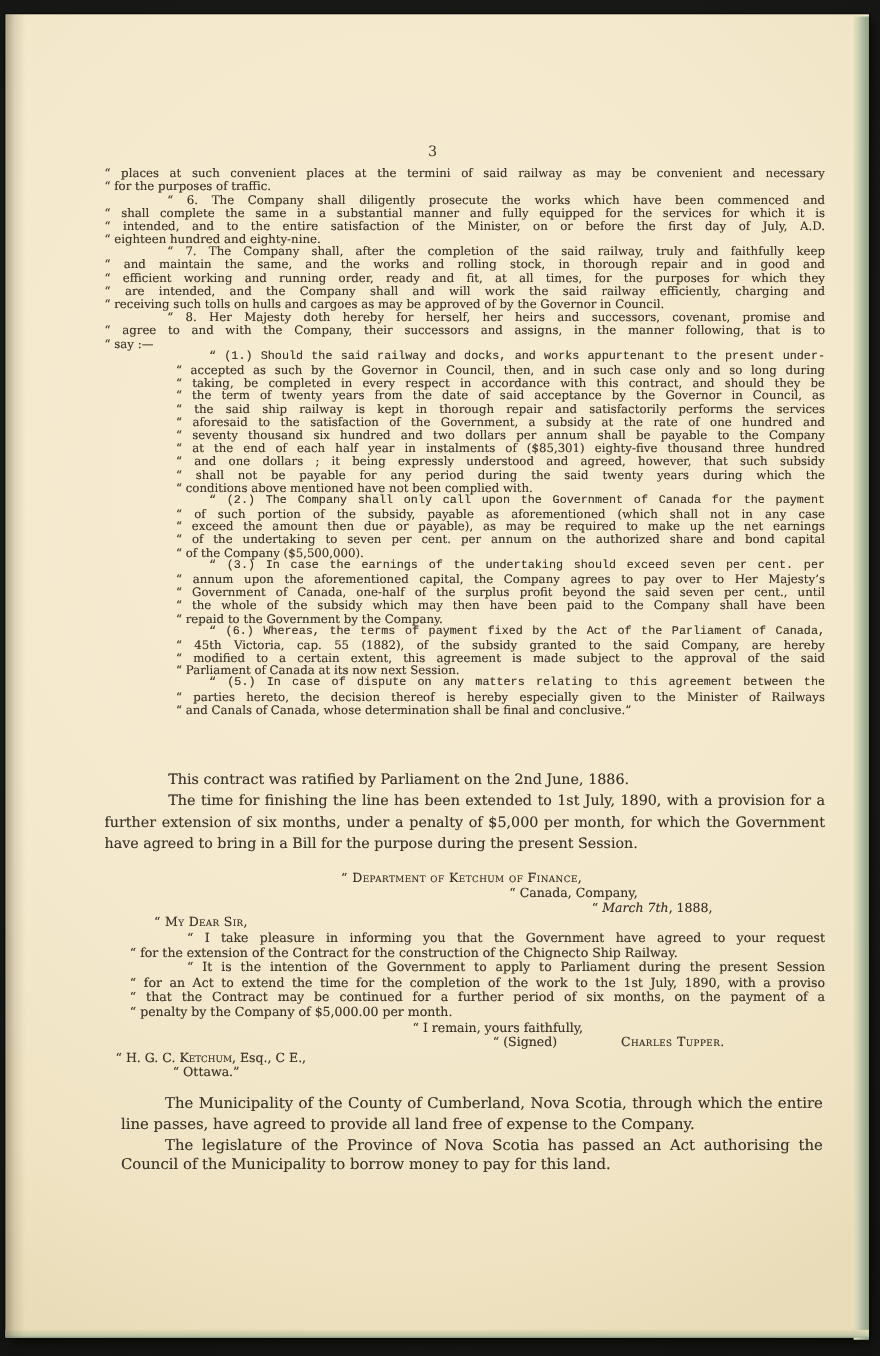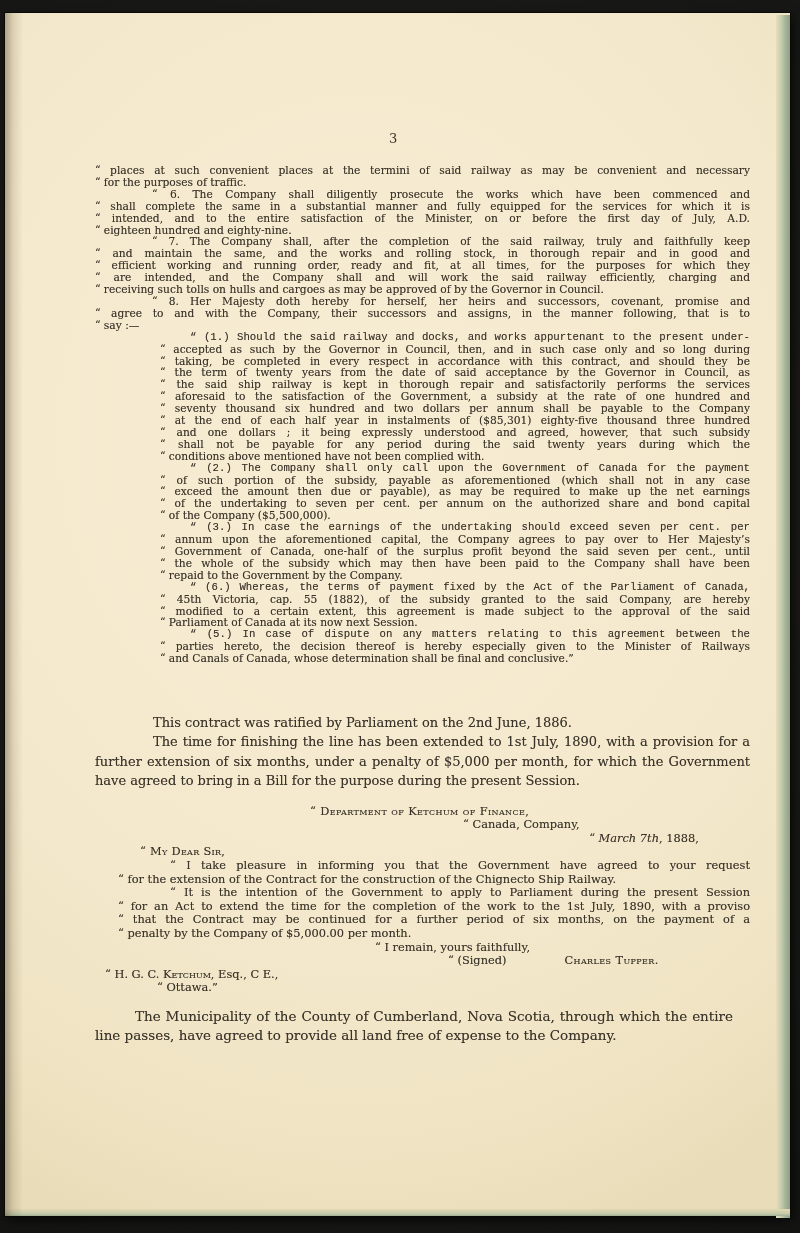--- a/index.html
+++ b/index.html
@@ -30,21 +30,21 @@
   }
   .gutter {
     position: absolute; left: 0; top: 0; width: 18px; height: 100%;
     background: linear-gradient(to right, rgba(80,66,42,.42), rgba(80,66,42,.14) 45%, rgba(80,66,42,0) 100%);
   }
   .pagenum {
     position: absolute; top: 118px; left: 384px;
     font-size: 13px; color: #3a3329;
   }
   .content {
-    position: absolute; left: 90px; top: 152px; width: 655px;
+    position: absolute; left: 90px; top: 139px; width: 655px;
     color: #3a3329;
     text-shadow: 0 0 .5px rgba(58,51,41,.45);
   }
   
   .tl { font-size: 10.7px; line-height: 11.9px; }
   .tl.j { text-align: justify; text-align-last: justify; }
   .para.sub { margin-left: 65px; }
   .para.main.fi .tl:first-child { text-indent: 57px; }
   .para.sub.fi  .tl:first-child { text-indent: 30px; font-family: Liberation Mono, monospace; }
   
@@ -53,31 +53,31 @@
   .ratified .big { text-align: justify; text-indent: 58px; }
   
   .letter { margin-top: 14px; font-size: 11.4px; line-height: 13.6px; }
   .letter .tl { font-size: 11.4px; line-height: 13.6px; }
   .lpara { margin-left: 23px; width: 632px; }
   .lpara.fi-l .tl:first-child { text-indent: 52px; }
   .sc { font-variant: small-caps; }
   .it { font-style: italic; }
   .l-dept   { margin-left: 215px; letter-spacing: .4px; }
   .l-place  { margin-left: 368px; }
-  .l-date   { margin-left: 443px; text-align: center; }
+  .l-date   { margin-left: 443px; }
   .l-salut  { margin-left: 45px; letter-spacing: .3px; }
   .l-remain { margin-left: 280px; }
   .l-signed { margin-left: 353px; }
   .l-signed .name { margin-left: 58px; letter-spacing: .4px; }
   .l-addr   { margin-left: 10px; }
   .l-city   { margin-left: 62px; }
   
   .closing { margin-top: 12px; }
   .closing .big {
-    width: 638px;
+    margin-left: 15px; width: 638px;
     font-size: 13.5px; line-height: 18.8px;
     text-align: justify; text-indent: 40px;
   }
 </style>
 </head>
 <body>
 
 <div class="photo">
   <div class="page">
     <div class="edge-right"></div>
@@ -172,17 +172,18 @@
             <div class="tl">“ penalty by the Company of $5,000.00 per month.</div>
           </div>
         <div class="l-remain">“ I remain, yours faithfully,</div>
         <div class="l-signed"><span>“ (Signed)</span><span class="sc name">Charles Tupper.</span></div>
         <div class="l-addr"><span>“ H. G. C. </span><span class="sc">Ketchum</span><span>, Esq., C E.,</span></div>
         <div class="l-city">“ Ottawa.”</div>
       </div>
 
       <div class="closing">
         <p class="big">The Municipality of the County of Cumberland, Nova Scotia, through which the entire line passes, have agreed to provide all land free of expense to the Company.</p>
+        <p class="big">The legislature of the Province of Nova Scotia has passed an Act authorising the Council of the Municipality to borrow money to pay for this land.</p>
       </div>
 
     </div>
   </div>
 </div>
 
 </body></html>

